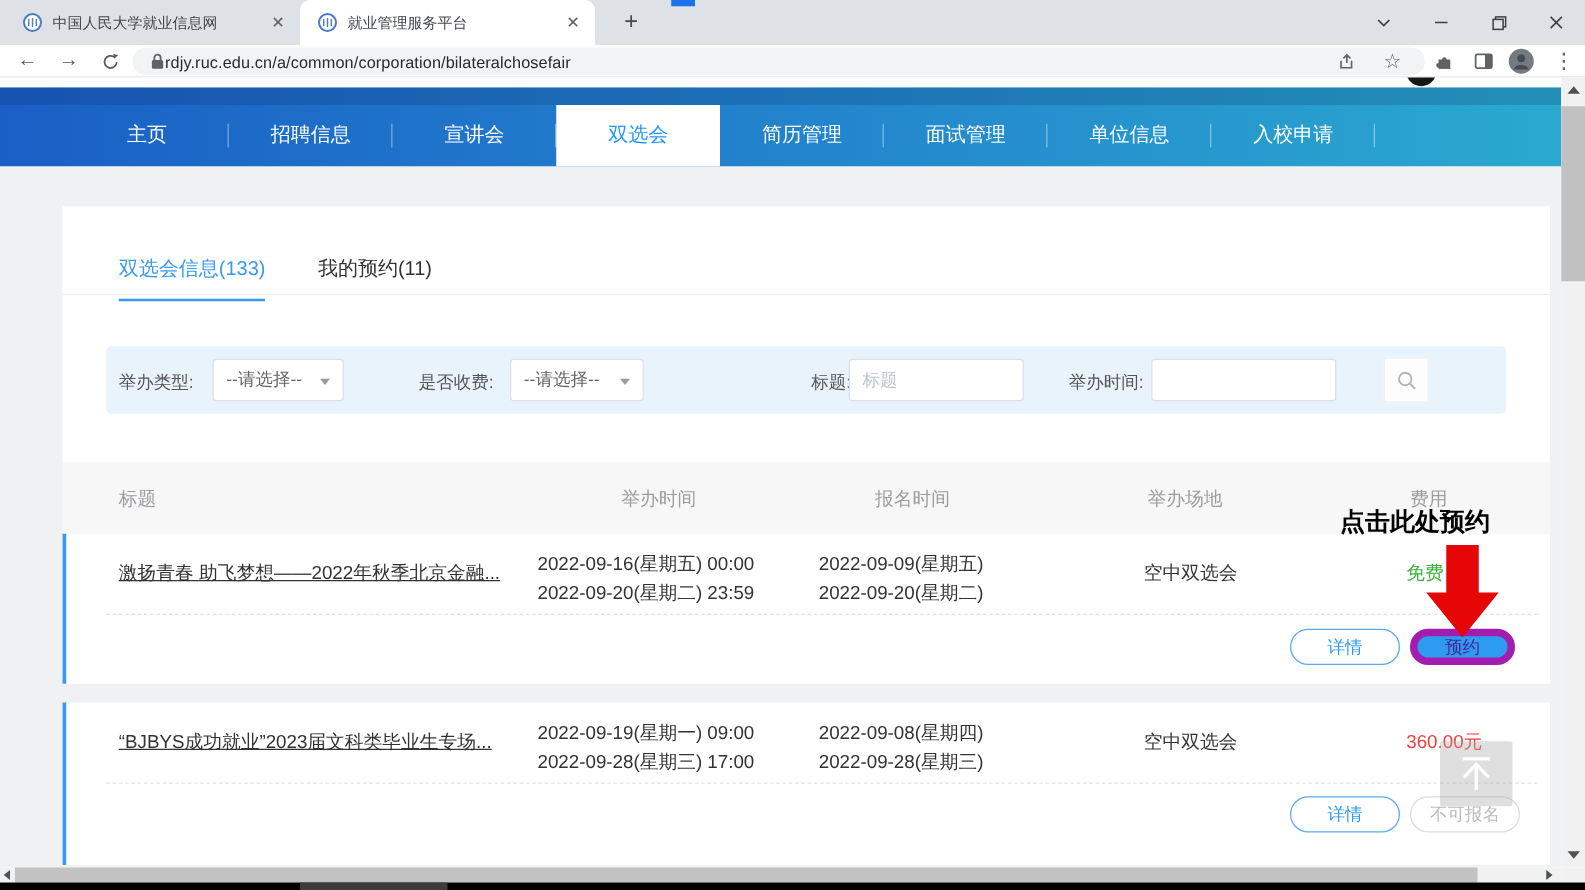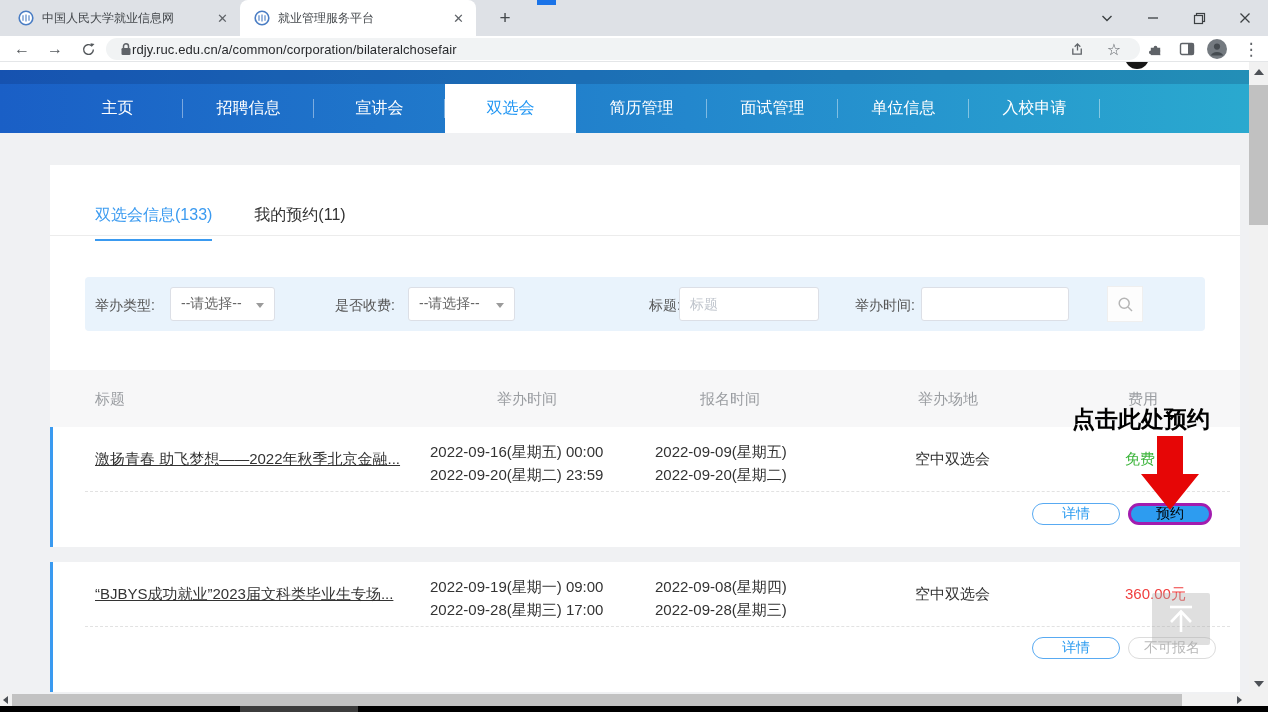--- a/index.html
+++ b/index.html
@@ -66,26 +66,26 @@
   .c-hold { left:377px; top:13px; }
   .c-signup { left:602px; top:13px; }
   .c-venue { left:862px; top:20px; }
   .c-fee { left:1072px; top:20px; }
   .fee-free { color:#3bb43a; }
   .fee-paid { color:#f03e3e; }
   .dash { position:absolute; left:32px; right:10px; top:64px; border-top:1px dashed #e2e2e2; }
   .btns { position:absolute; left:979px; display:flex; gap:8px; }
   .r1 .btns { top:76px; }
   .r2 .btns { top:75px; }
-  .pill { height:22px; border-radius:15px; display:flex; align-items:center; justify-content:center; font-size:14px; cursor:default; }
+  .pill { height:29px; border-radius:15px; display:flex; align-items:center; justify-content:center; font-size:14px; cursor:default; }
   .btn-outline { width:88px; border:1px solid #58aaf2; color:#2d9cf0; background:#fff; }
-  .btn-primary { width:84px; border:3px solid #a21caf; color:#000000; background:#2d9cf0; }
+  .btn-primary { width:84px; border:6px solid #a21caf; color:#4c1d95; background:#2d9cf0; }
   .btn-disabled { width:88px; border:1px solid #dcdcdc; color:#b9b9b9; background:#fff; }
 
-  .note-text { position:absolute; left:1072px; top:342px; font-size:23px; font-weight:bold; color:#000; white-space:nowrap; }
+  .note-text { position:absolute; left:1072px; top:342px; font-size:20px; font-weight:bold; color:#000; white-space:nowrap; }
   .red-arrow { position:absolute; left:1140px; top:374px; width:60px; height:74px; }
   .back-top { position:absolute; left:1152px; top:531px; width:58px; height:52px; background:rgba(172,172,172,.38); border-radius:2px; display:flex; align-items:center; justify-content:center; }
 
   
   .v-scroll { position:absolute; right:0; top:62px; width:19px; height:632px; background:#f1f1f1; }
   .v-thumb { position:absolute; left:0; top:23px; width:19px; height:140px; background:#c1c1c1; }
   .tri-up { position:absolute; left:5px; top:7px; width:0; height:0; border-left:5px solid transparent; border-right:5px solid transparent; border-bottom:6px solid #4d5156; }
   .tri-down { position:absolute; left:5px; bottom:7px; width:0; height:0; border-left:5px solid transparent; border-right:5px solid transparent; border-top:6px solid #4d5156; }
   .h-scroll { position:absolute; left:0; top:694px; width:1249px; height:12px; background:#f1f1f1; }
   .h-thumb { position:absolute; left:12px; top:0; width:1170px; height:12px; background:#c2c2c2; }

